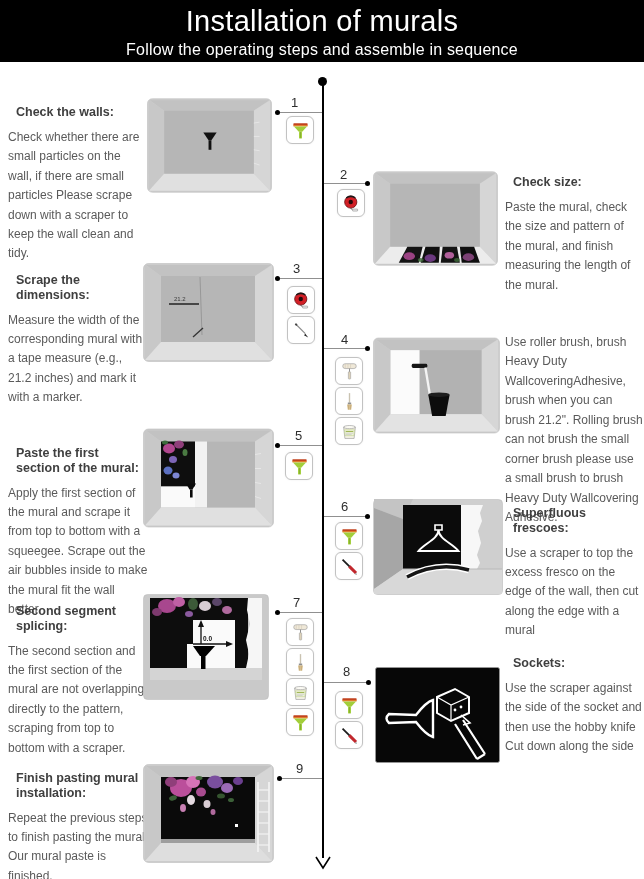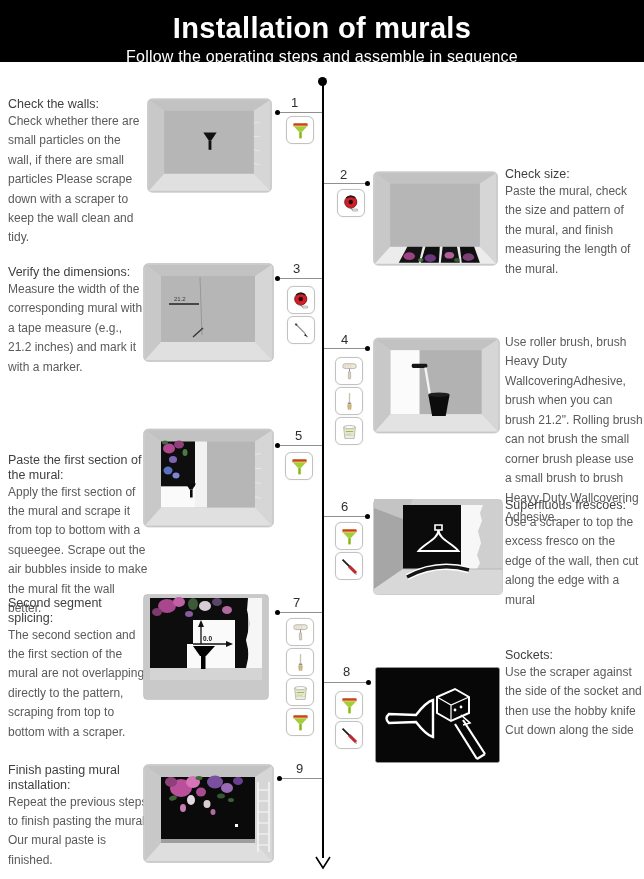--- a/index.html
+++ b/index.html
@@ -1,32 +1,32 @@
 <!DOCTYPE html>
 <html><head>
 <meta charset="utf-8">
 <style>
   html,body{margin:0;padding:0;background:#fff;}
   #canvas{position:relative;width:644px;height:879px;background:#ffffff;overflow:hidden;
           font-family:"Liberation Sans", sans-serif;}
   
   .header{position:absolute;left:0;top:0;width:644px;height:62px;background:#000;color:#fff;text-align:center;}
-  .title{font-size:29px;font-weight:700;margin-top:12px;letter-spacing:0.3px;}
+  .title{font-size:29px;font-weight:400;margin-top:5px;letter-spacing:0.3px;}
   .subtitle{font-size:16px;font-weight:400;margin-top:3px;letter-spacing:0.2px;}
   
   .tl-line{position:absolute;left:322px;top:84px;width:2px;height:774px;background:#000;}
   .tl-dot{position:absolute;left:318px;top:77px;width:9px;height:9px;border-radius:50%;background:#000;}
   .tl-arrow{position:absolute;left:314px;top:855px;}
   
   .connector{position:absolute;height:1px;background:#909090;}
   .cdot{position:absolute;width:5px;height:5px;border-radius:50%;background:#000;}
   .step-num{position:absolute;font-size:13px;color:#2e2e2e;}
   
   .tb{position:absolute;}
-  .step-heading{font-size:12.5px;color:#3f3f3f;line-height:1.18;font-weight:400;margin:0;}
+  .step-heading{font-size:12.5px;color:#3f3f3f;line-height:1.18;font-weight:700;margin:8px;}
   .step-body{font-size:12px;color:#5a5a5a;line-height:1.62;margin:0 0 0 0;font-weight:400;}
   
   .iconbox{position:absolute;width:26px;height:26px;background:#fff;border:1px solid #c2c2c2;border-radius:6px;
            box-shadow:0 0 2px rgba(0,0,0,0.08);display:flex;align-items:center;justify-content:center;}
   .iconbox svg{width:21px;height:21px;display:block;}
   
   .img-abs{position:absolute;display:block;}
 </style>
 </head>
 <body>
@@ -111,21 +111,21 @@
       <ellipse cx="88" cy="93" rx="3" ry="2" fill="#3f6b3a" opacity="0.8"></ellipse>
     </svg>
     <div class="tb" style="left:505px;top:167px;width:138px;">
       <h3 class="step-heading">Check size:</h3>
       <p class="step-body">Paste the mural, check the size and pattern of the mural, and finish measuring the length of the mural.</p>
     </div>
   </div>
 
   <div>
     <div class="tb" style="left:8px;top:265px;width:138px;">
-      <h3 class="step-heading">Verify the dimensions:</h3>
+      <h3 class="step-heading">Scrape the dimensions:</h3>
       <p class="step-body">Measure the width of the corresponding mural with a tape measure (e.g., 21.2 inches) and mark it with a marker.</p>
     </div>
     <svg class="img-abs" style="left:143px;top:263px;" width="131" height="99" viewBox="0 0 131 99">
       <rect x="0.5" y="0.5" width="130" height="98" rx="5" fill="#cccccc" stroke="#bdbdbd" stroke-width="0.6"></rect>
       <polygon points="3,2 128,2 112,13 18,13" fill="#c2c2c2"></polygon>
       <polygon points="2,2 18,13 18,79 2,97" fill="#c8c8c8"></polygon>
       <polygon points="129,2 112,13 112,79 129,97" fill="#d6d6d6"></polygon>
       <polygon points="2,97 18,79 112,79 129,97" fill="#e0e0e0"></polygon>
       <rect x="18" y="13" width="94" height="66" fill="#b6b6b6"></rect>
       <line x1="57" y1="14" x2="59" y2="72" stroke="#8f8f8f" stroke-width="0.8"></line>
@@ -199,21 +199,21 @@
       <line x1="54" y1="31" x2="61" y2="73" stroke="#f4f4f4" stroke-width="2.4"></line>
       <polygon points="57,59 79,59 75,81 61,81" fill="#0c0c0c"></polygon>
       <ellipse cx="68" cy="59" rx="11" ry="2.4" fill="#1e1e1e"></ellipse>
     </svg>
     <div class="tb" style="left:505px;top:333px;width:138px;">
       <p class="step-body">Use roller brush, brush Heavy Duty WallcoveringAdhesive, brush when you can brush 21.2". Rolling brush can not brush the small corner brush please use a small brush to brush Heavy Duty Wallcovering Adhesive.</p>
     </div>
   </div>
 
   <div>
-    <div class="tb" style="left:8px;top:453px;width:142px;">
+    <div class="tb" style="left:8px;top:438px;width:142px;">
       <h3 class="step-heading">Paste the first section of the mural:</h3>
       <p class="step-body">Apply the first section of the mural and scrape it from top to bottom with a squeegee. Scrape out the air bubbles inside to make the mural fit the wall better.</p>
     </div>
     <svg class="img-abs" style="left:143px;top:427px;" width="131" height="102" viewBox="0 0 131 99">
       <rect x="0.5" y="0.5" width="130" height="98" rx="5" fill="#cccccc" stroke="#bdbdbd" stroke-width="0.6"></rect>
       <polygon points="3,2 128,2 112,13 18,13" fill="#c2c2c2"></polygon>
       <polygon points="2,2 18,13 18,79 2,97" fill="#c8c8c8"></polygon>
       <polygon points="129,2 112,13 112,79 129,97" fill="#d6d6d6"></polygon>
       <polygon points="2,97 18,79 112,79 129,97" fill="#e0e0e0"></polygon>
       <rect x="18" y="13" width="94" height="66" fill="#b6b6b6"></rect>

